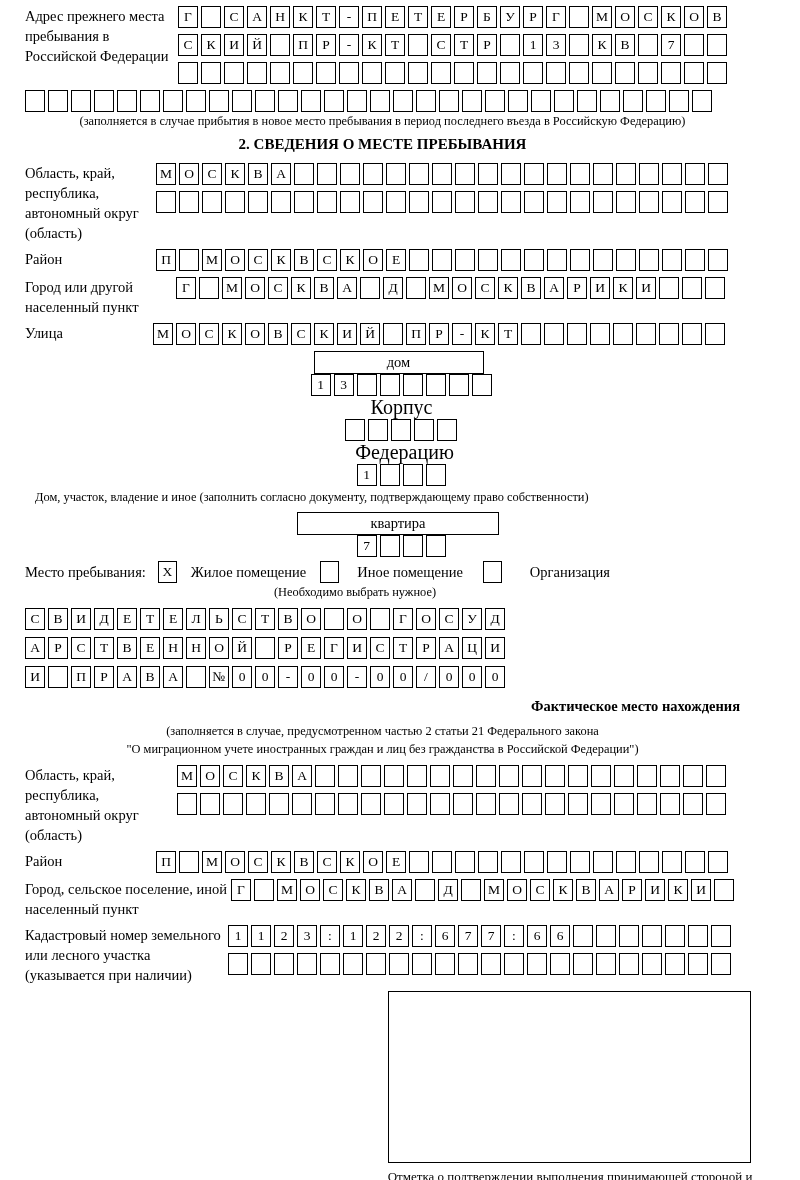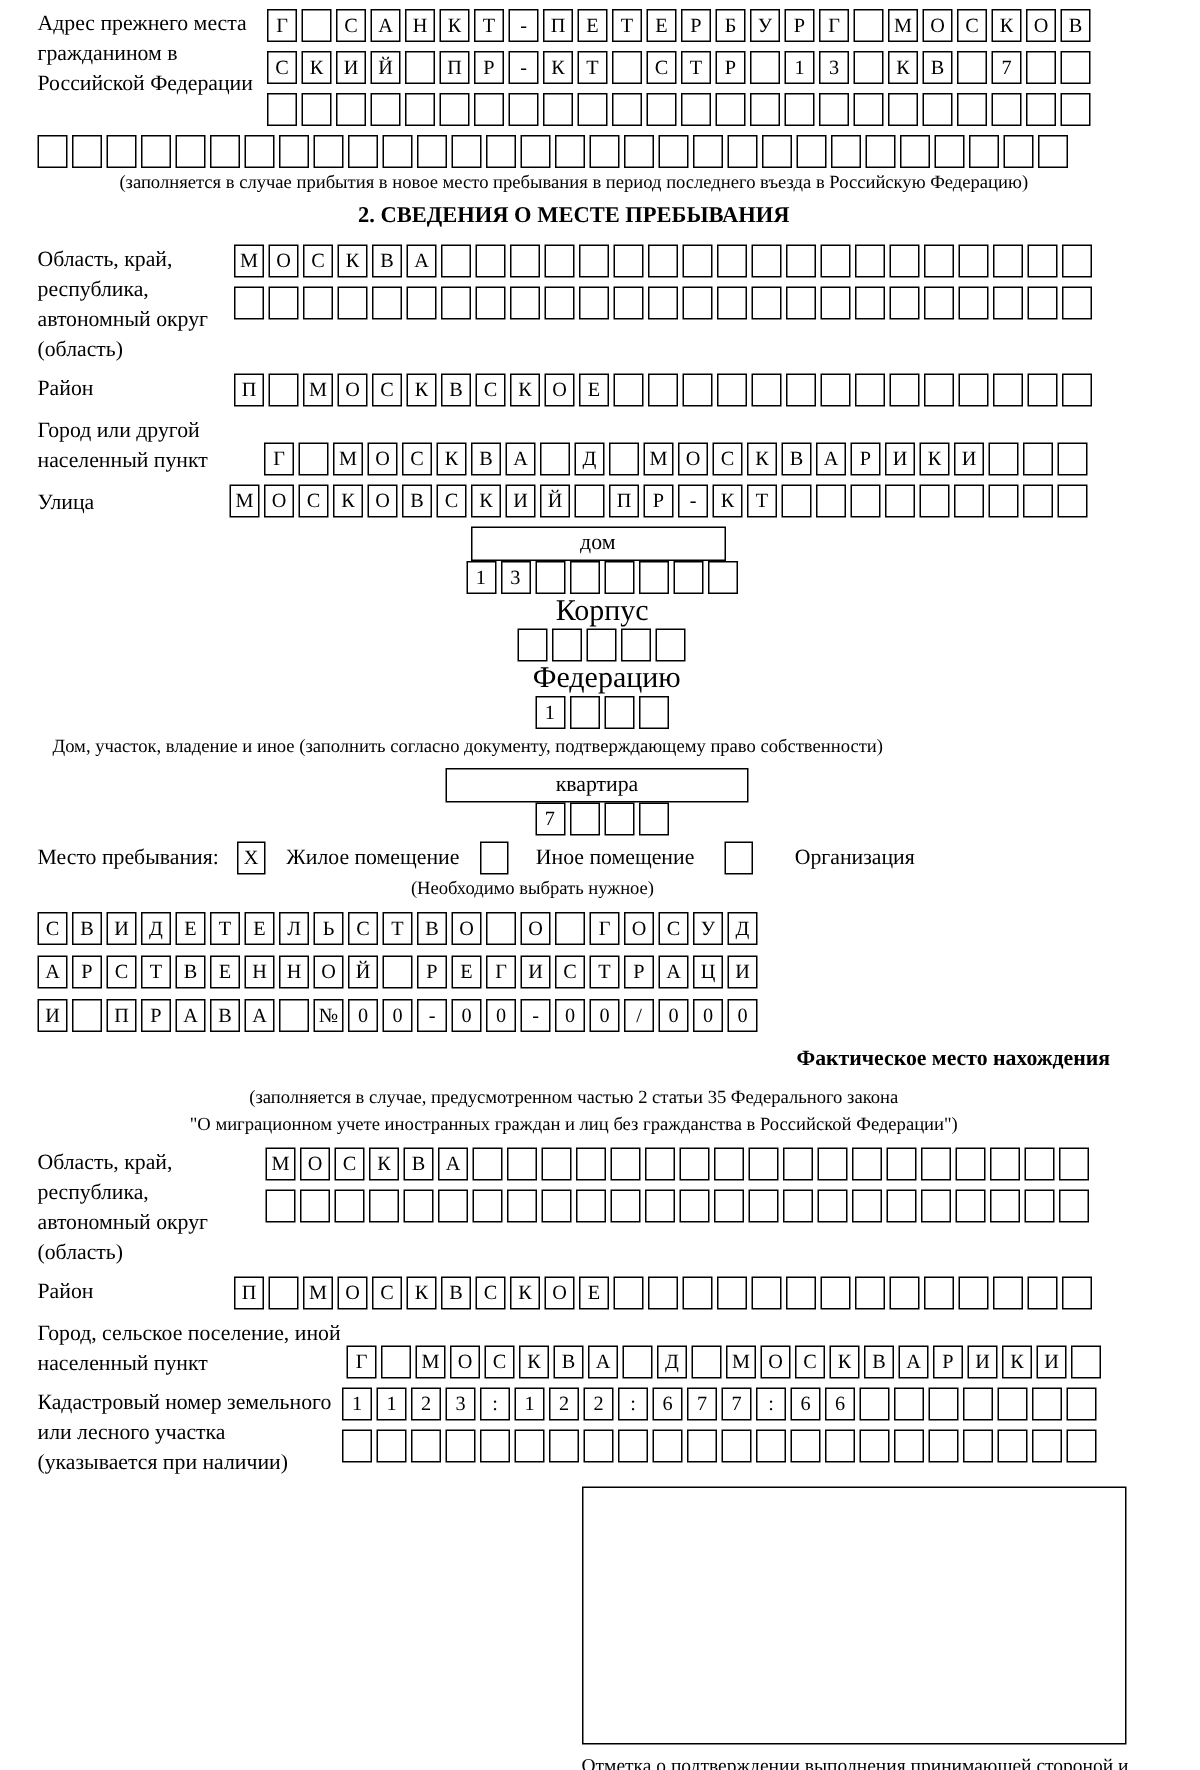--- a/index.html
+++ b/index.html
@@ -1,20 +1,20 @@
 <!DOCTYPE html>
 <html><head>
 <meta charset="utf-8">
 <style>
   html,body{margin:0;padding:0;background:#fff;}
   body{width:800px;height:1180px;font-family:"Liberation Serif","DejaVu Serif",serif;color:#000;}
   .page{width:800px;height:1180px;box-sizing:border-box;padding:6px 20px 0 25px;overflow:hidden;}
   .top-note{text-align:right;font-size:14.5px;margin:10px 25px 18px 0;}
   .frow{display:flex;align-items:flex-start;margin-bottom:6px;}
-  .frow.ac{align-items:flex-end;}
+  .frow.ac{align-items:flex-start;}
   .lbl{font-size:14.5px;line-height:20px;flex:0 0 auto;}
   .w153{width:153px;} .w131{width:131px;} .w151{width:151px;} .w128{width:128px;}
   .w225{width:225px;} .w152{width:152px;} .w206{width:206px;} .w203{width:203px;}
   .gcol{display:flex;flex-direction:column;gap:6px;}
   .grid{display:flex;flex-wrap:nowrap;}
   .cell{width:18px;height:20px;border:1.5px solid #000;margin-right:3px;display:inline-flex;
         align-items:center;justify-content:center;font-size:13.5px;line-height:1;flex:0 0 auto;}
   .caption{font-size:12.4px;line-height:15px;margin:2px 0 7px;}
   .center{text-align:center;}
   .left10{margin-left:10px;}
@@ -38,21 +38,21 @@
   .g7{gap:7px;}
   .full{margin-top:0;}
 </style>
 </head>
 <body>
 
 <div class="page">
 
 
   <div class="frow">
-    <div class="lbl w153">Адрес прежнего места гражданином в Российской Федерации</div>
+    <div class="lbl w153">Адрес прежнего места пребывания в Российской Федерации</div>
     <div class="gcol">
       <div class="grid">
           <span class="cell">Г</span>
           <span class="cell"></span>
           <span class="cell">С</span>
           <span class="cell">А</span>
           <span class="cell">Н</span>
           <span class="cell">К</span>
           <span class="cell">Т</span>
           <span class="cell">-</span>
@@ -434,21 +434,21 @@
           <span class="cell">0</span>
           <span class="cell">/</span>
           <span class="cell">0</span>
           <span class="cell">0</span>
           <span class="cell">0</span>
         </div>
     </div>
   </div>
 
   <div class="fact-title">Фактическое место нахождения</div>
-  <div class="fact-note">(заполняется в случае, предусмотренном частью 2 статьи 35 Федерального закона</div>
+  <div class="fact-note">(заполняется в случае, предусмотренном частью 2 статьи 21 Федерального закона</div>
   <div class="fact-note last">"О миграционном учете иностранных граждан и лиц без гражданства в Российской Федерации")</div>
 
   <div class="frow">
     <div class="lbl w152">Область, край, республика, автономный округ (область)</div>
     <div class="gcol">
       <div class="grid">
           <span class="cell">М</span>
           <span class="cell">О</span>
           <span class="cell">С</span>
           <span class="cell">К</span>

